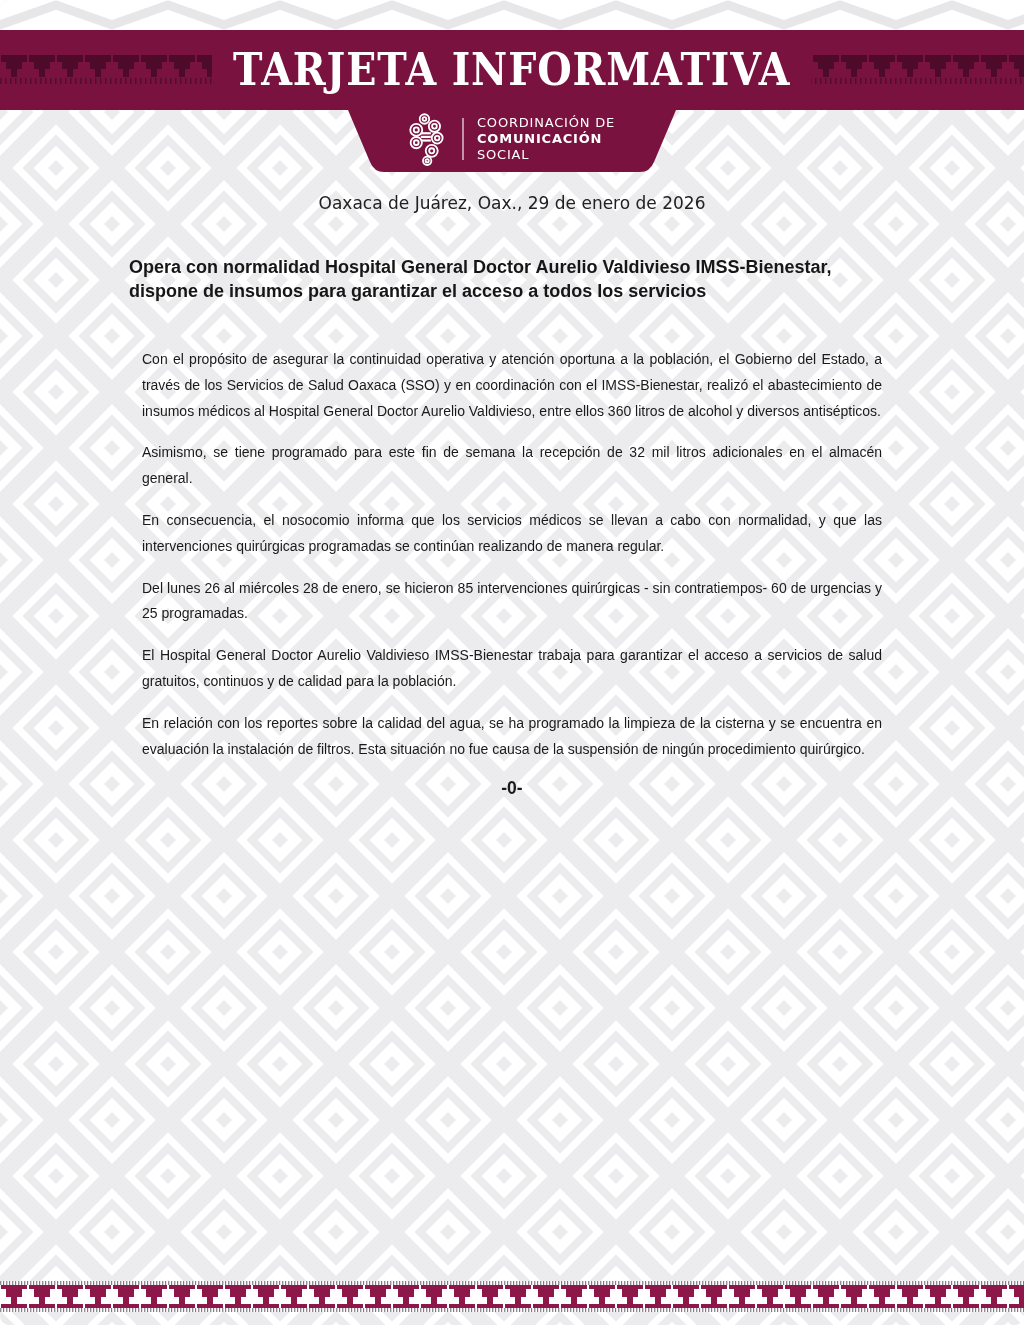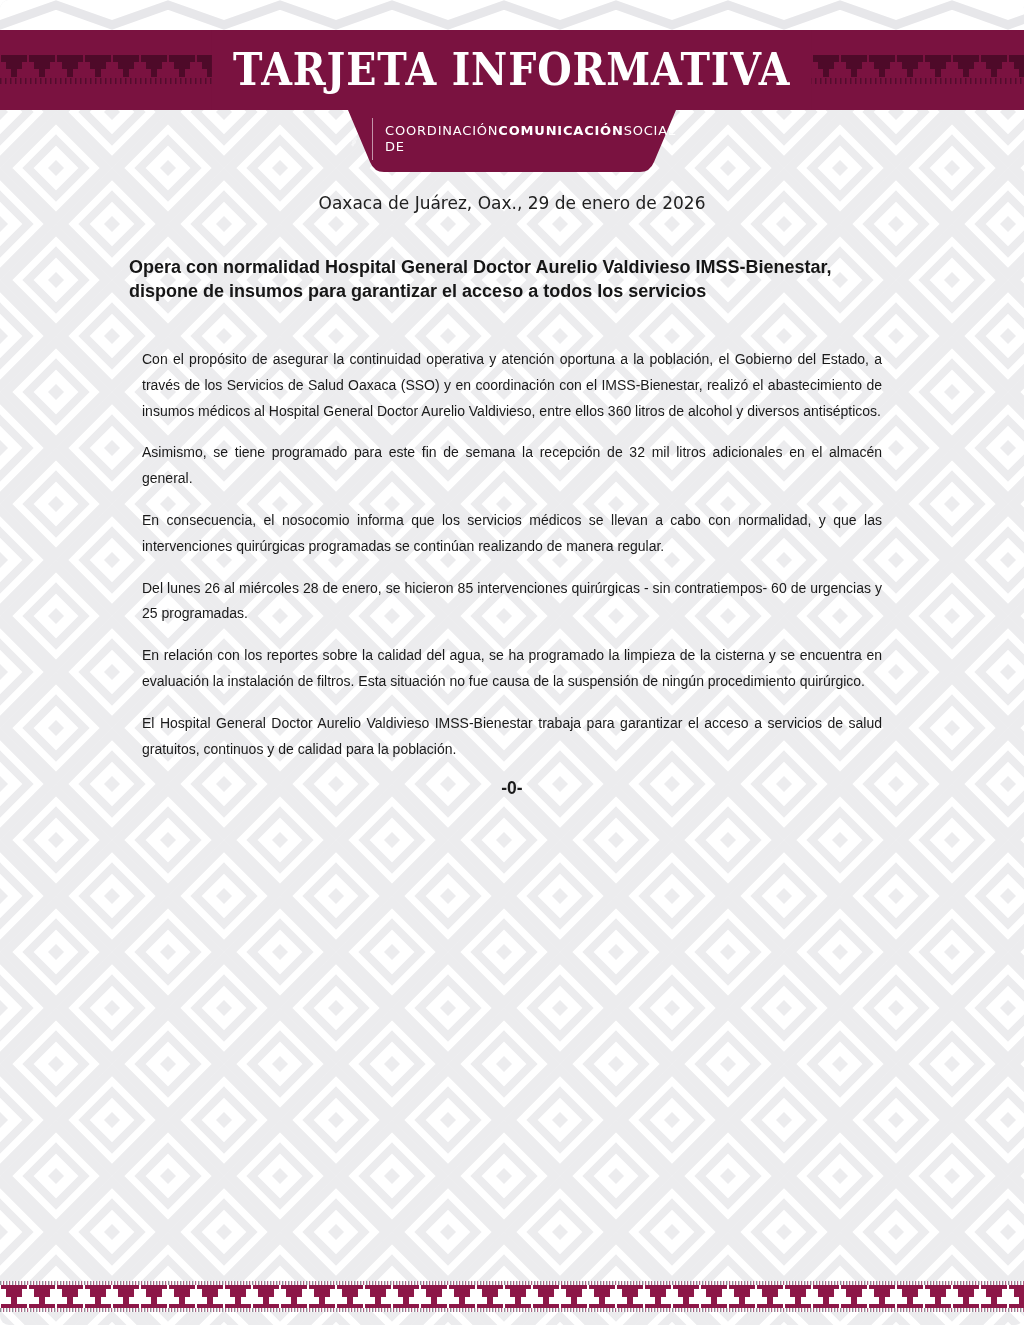--- a/index.html
+++ b/index.html
@@ -29,21 +29,21 @@
   }
 
   
   .logo-plate { position:relative; width:328px; height:62px; margin:0 auto; }
   .plate-bg { position:absolute; inset:0; }
   .plate-content {
     position:relative; height:100%; display:flex; align-items:center;
     justify-content:center; gap:13px; padding-bottom:4px; box-sizing:border-box;
   }
   .org-divider { width:2px; height:42px; background:rgba(255,255,255,.55); }
-  .org { display:flex; flex-direction:row; color:#fff;
+  .org { display:flex; flex-direction:column; color:#fff;
     font-family:"DejaVu Sans", sans-serif; font-size:13px;
     letter-spacing:.8px; line-height:16px; }
   .org .b { font-weight:bold; }
 
   .dateline {
     margin-top:21px; text-align:center; color:#212121;
     font-family:"DejaVu Sans", sans-serif; font-size:17px;
   }
   .doc-title {
     width:766px; margin:42px auto 0; 
@@ -170,22 +170,22 @@
 
     <div class="dateline">Oaxaca de Juárez, Oax., 29 de enero de 2026</div>
 
     <h2 class="doc-title">Opera con normalidad Hospital General Doctor Aurelio Valdivieso IMSS-Bienestar, dispone de insumos para garantizar el acceso a todos los servicios</h2>
 
     <main class="doc-body">
       <p>Con el propósito de asegurar la continuidad operativa y atención oportuna a la población, el Gobierno del Estado, a través de los Servicios de Salud Oaxaca (SSO) y en coordinación con el IMSS-Bienestar, realizó el abastecimiento de insumos médicos al Hospital General Doctor Aurelio Valdivieso, entre ellos 360 litros de alcohol y diversos antisépticos.</p>
       <p>Asimismo, se tiene programado para este fin de semana la recepción de 32 mil litros adicionales en el almacén general.</p>
       <p>En consecuencia, el nosocomio informa que los servicios médicos se llevan a cabo con normalidad, y que las intervenciones quirúrgicas programadas se continúan realizando de manera regular.</p>
       <p>Del lunes 26 al miércoles 28 de enero, se hicieron 85 intervenciones quirúrgicas - sin contratiempos- 60 de urgencias y 25 programadas.</p>
+      <p>El Hospital General Doctor Aurelio Valdivieso IMSS-Bienestar trabaja para garantizar el acceso a servicios de salud gratuitos, continuos y de calidad para la población.</p>
       <p>En relación con los reportes sobre la calidad del agua, se ha programado la limpieza de la cisterna y se encuentra en evaluación la instalación de filtros. Esta situación no fue causa de la suspensión de ningún procedimiento quirúrgico.</p>
-      <p>El Hospital General Doctor Aurelio Valdivieso IMSS-Bienestar trabaja para garantizar el acceso a servicios de salud gratuitos, continuos y de calidad para la población.</p>
       <div class="end-mark">-0-</div>
     </main>
 
   </div>
 
   <footer class="bottom-border">
     <svg width="1024" height="31">
       <rect x="0" y="0" width="1024" height="4" fill="url(#pinGray)"></rect>
       <rect x="0" y="4" width="1024" height="23" fill="url(#zigMaroon)"></rect>
       <rect x="0" y="27" width="1024" height="4" fill="url(#pinGray)"></rect>

